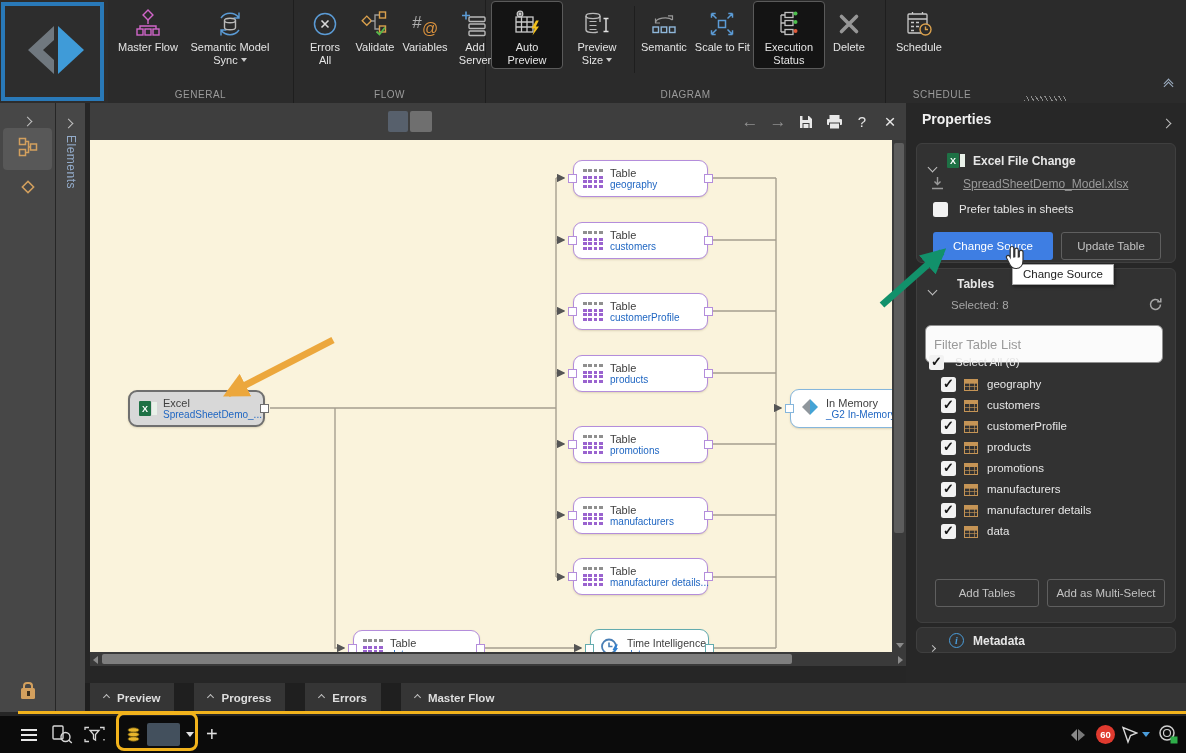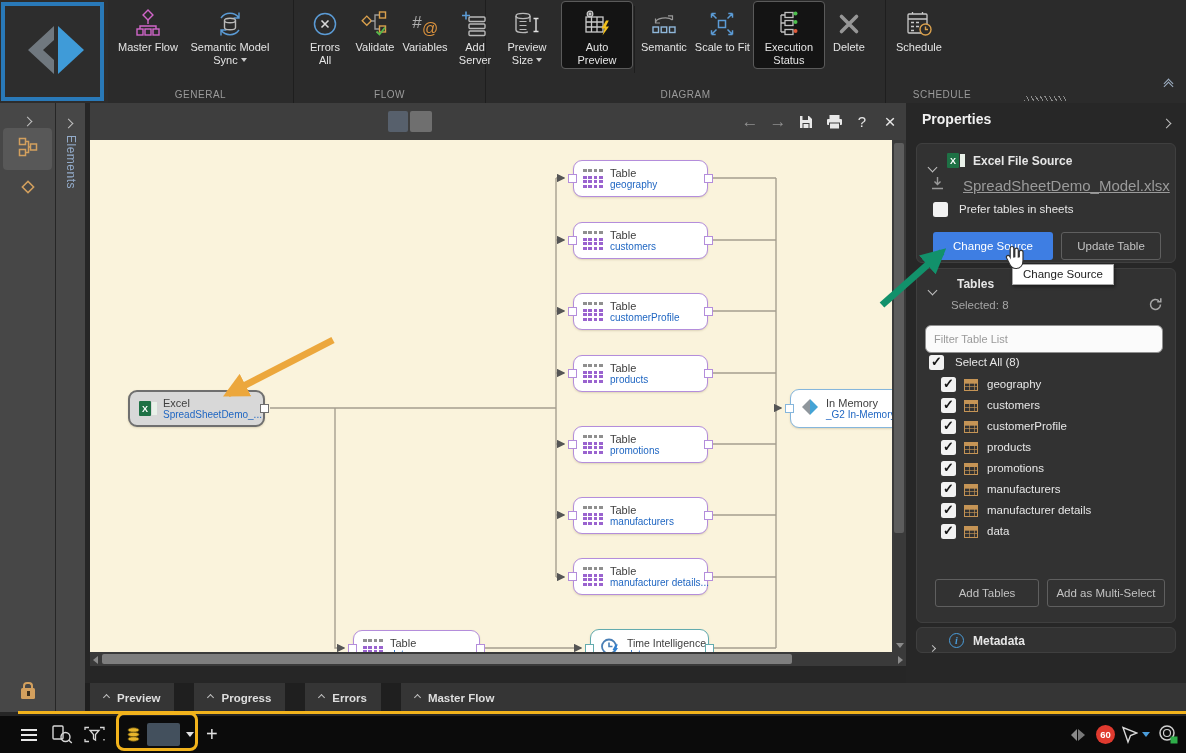--- a/index.html
+++ b/index.html
@@ -92,27 +92,27 @@
   .caret-dn.blue { border-top-color:#4a9ddb; }
 
   
   #props { position:absolute; left:906px; top:103px; width:280px; height:580px; background:#272727; }
   #props-header { position:absolute; left:0; top:0; width:280px; height:30px; }
   #props-title { position:absolute; left:16px; top:8px; font-size:14px; font-weight:bold; color:#f0f0f0; }
   .pcard { position:absolute; left:10px; width:260px; background:#323232; border:1px solid #3f3f3f; border-radius:6px; }
   .ptxt { position:absolute; font-size:11.5px; color:#e6e6e6; }
   .ptxt.b { font-weight:bold; font-size:12px; }
   .ptxt.mut { color:#a5a5a5; }
-  .plink { position:absolute; font-size:15px; color:#9a9a9a; text-decoration:underline; }
+  .plink { position:absolute; font-size:12px; color:#9a9a9a; text-decoration:underline; }
   .cb { position:absolute; width:15px; height:15px; background:#f2f2f2; border-radius:2.5px; }
   .cb.checked::after { content:"✓"; position:absolute; left:2px; top:-1px; font-size:13px; font-weight:bold; color:#151515; }
   .pbtn { position:absolute; height:28px; border-radius:3px; display:flex; align-items:center; justify-content:center; font-size:11.5px; }
   .pbtn.primary { background:#3E7EE3; color:#fff; }
   .pbtn.ghost { border:1px solid #5f5f5f; color:#c3c3c3; }
-  #filter-input { position:absolute; left:8px; top:56px; width:238px; height:28px; background:#fbfbfb; border:1px solid #8f8f8f; border-radius:6px; font-size:11px; padding:0 8px; color:#333; font-family:"Liberation Sans",sans-serif; }
+  #filter-input { position:absolute; left:8px; top:56px; width:238px; height:38px; background:#fbfbfb; border:1px solid #8f8f8f; border-radius:6px; font-size:13px; padding:0 8px; color:#333; font-family:"Liberation Sans",sans-serif; }
   #filter-input::placeholder { color:#9a9a9a; }
   .tblico { position:absolute; width:14px; height:12px; border:1px solid #c59455;
       background-image:linear-gradient(#c59455 0 3px,transparent 3px),
         linear-gradient(90deg,transparent 0 4px,rgba(197,148,85,.65) 4px 5px,transparent 5px 8.5px,rgba(197,148,85,.65) 8.5px 9.5px,transparent 9.5px),
         linear-gradient(0deg,transparent 0 3px,rgba(197,148,85,.65) 3px 4px,transparent 4px 6.5px,rgba(197,148,85,.65) 6.5px 7.5px,transparent 7.5px); }
   .info-ico { position:absolute; width:15px; height:15px; border-radius:50%; border:1.5px solid #4a9ddb; color:#4a9ddb; font-size:10px; font-weight:bold; font-style:italic; display:flex; align-items:center; justify-content:center; font-family:"Liberation Serif",serif; }
   #drag-handle { position:absolute; left:1024px; top:96px; width:44px; height:5px;
       background:repeating-linear-gradient(60deg,#8a8a8a 0 1px,transparent 1px 4px); }
 
   
@@ -219,46 +219,46 @@
                 </g>
               </g>
             </svg>
         </span>
         <span class="rlabel">Add Server</span>
       </div>
       <span class="rgroup-label">FLOW</span>
     </div>
 
     <div class="rgroup" style="width:400px">
+      <div class="rbtn active">
+        <span class="ric">
+          <svg width="30" height="30">
+              <g fill="none" stroke="#c9c9c9" stroke-width="1.3">
+                <rect x="4" y="8" width="17" height="15"></rect>
+                <path d="M4 13h17M4 18h17M9.5 8v15M15 8v15"></path>
+                <circle cx="8" cy="5" r="2.8"></circle>
+                <circle cx="8" cy="5" r="1" fill="#c9c9c9"></circle>
+              </g>
+              <path d="M24 11.5l-4.5 8h3l-2 7 6.5-9h-3.2l3-6z" fill="#f2c01c"></path>
+            </svg>
+        </span>
+        <span class="rlabel">Auto Preview</span>
+      </div>
       <div class="rbtn has-caret">
         <span class="ric">
           <svg width="30" height="30">
               <g fill="none" stroke="#b9b9b9" stroke-width="1.4">
                 <ellipse cx="11" cy="7" rx="7" ry="2.6"></ellipse>
                 <path d="M4 7v14c0 1.4 3.1 2.6 7 2.6 1.9 0 3.7-.3 4.9-.8M18 7v6"></path>
                 <path d="M7.5 12.5h7M7.5 16.5h7M7.5 20.5h7" stroke-width="1.1"></path>
                 <path d="M21.5 9.5h5M24 9.5v13M21.5 22.5h5" stroke="#e2e2e2"></path>
               </g>
             </svg>
         </span>
         <span class="rlabel">Preview Size</span>
-      </div>
-      <div class="rbtn active">
-        <span class="ric">
-          <svg width="30" height="30">
-              <g fill="none" stroke="#c9c9c9" stroke-width="1.3">
-                <rect x="4" y="8" width="17" height="15"></rect>
-                <path d="M4 13h17M4 18h17M9.5 8v15M15 8v15"></path>
-                <circle cx="8" cy="5" r="2.8"></circle>
-                <circle cx="8" cy="5" r="1" fill="#c9c9c9"></circle>
-              </g>
-              <path d="M24 11.5l-4.5 8h3l-2 7 6.5-9h-3.2l3-6z" fill="#f2c01c"></path>
-            </svg>
-        </span>
-        <span class="rlabel">Auto Preview</span>
       </div>
       <div class="rsep"></div>
       <div class="rbtn">
         <span class="ric">
           <svg width="30" height="30">
               <g fill="none" stroke="#8fb7da" stroke-width="1.4">
                 <rect x="4" y="18" width="5.5" height="5.5"></rect>
                 <rect x="12.2" y="18" width="5.5" height="5.5"></rect>
                 <rect x="20.5" y="18" width="5.5" height="5.5"></rect>
               </g>
@@ -649,21 +649,21 @@
       <span id="props-title">Properties</span>
       <span style="position:absolute;right:16px;top:10px"><span class="chv right"></span></span>
     </div>
 
     <div class="pcard" style="top:40px;height:120px">
       <span style="position:absolute;left:12px;top:13px"><span class="chv down"></span></span>
       <span class="xlico" style="position:absolute;left:30px;top:9px">
           <span class="xg">X</span>
           <span class="xp"></span>
         </span>
-      <span class="ptxt b" style="left:56px;top:10px">Excel File Source</span>
+      <span class="ptxt b" style="left:56px;top:10px">Excel File Change</span>
       <span style="position:absolute;left:13px;top:32px">
         <svg width="15" height="15">
             <g stroke="#9a9a9a" stroke-width="1.4" fill="none">
               <path d="M7.5 1v7M4.5 5.5l3 3 3-3M2 12.5h11"></path>
             </g>
           </svg>
       </span>
       <span class="plink" style="left:46px;top:33px">SpreadSheetDemo_Model.xlsx</span>
       <span class="cb" style="left:16px;top:58px"></span>
       <span class="ptxt" style="left:42px;top:59px">Prefer tables in sheets</span>

